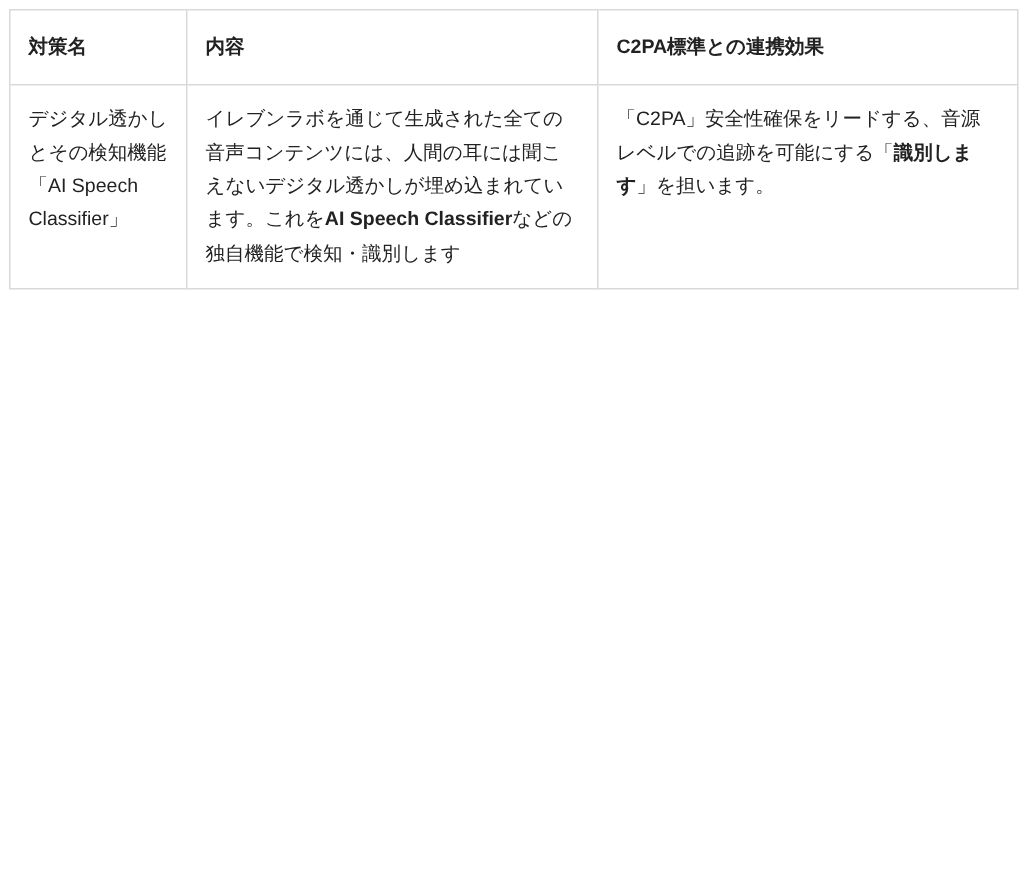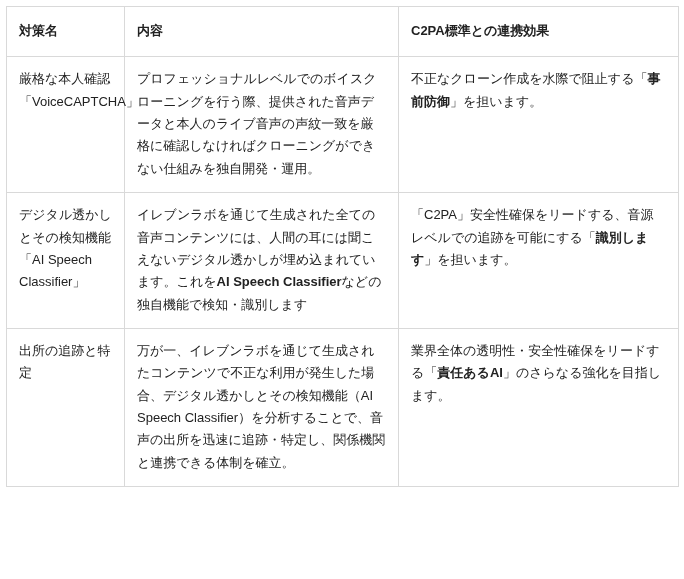--- a/index.html
+++ b/index.html
@@ -71,29 +71,19 @@
     </colgroup>
     <thead>
       <tr>
         <th>対策名</th>
         <th>内容</th>
         <th>C2PA標準との連携効果</th>
       </tr>
     </thead>
     <tbody>
       <tr>
-        <td class="col-name">厳格な本人確認「VoiceCAPTCHA」</td>
-        <td class="body-cell"><span>プロフェッショナルレベルでのボイスクローニングを行う際、提供された音声データと本人のライブ音声の声紋一致を厳格に確認しなければクローニングができない仕組みを独自開発・運用。</span></td>
-        <td class="body-cell"><span>不正なクローン作成を水際で阻止する「</span><span class="em">事前防御</span><span>」を担います。</span></td>
-      </tr>
-      <tr>
         <td class="col-name">デジタル透かしとその検知機能「AI Speech Classifier」</td>
         <td class="body-cell"><span>イレブンラボを通じて生成された全ての音声コンテンツには、人間の耳には聞こえないデジタル透かしが埋め込まれています。これを</span><span class="em">AI Speech Classifier</span><span>などの独自機能で検知・識別します</span></td>
         <td class="body-cell"><span>「C2PA」安全性確保をリードする、音源レベルでの追跡を可能にする「</span><span class="em">識別します</span><span>」を担います。</span></td>
-      </tr>
-      <tr>
-        <td class="col-name">出所の追跡と特定</td>
-        <td class="body-cell"><span>万が一、イレブンラボを通じて生成されたコンテンツで不正な利用が発生した場合、デジタル透かしとその検知機能（AI Speech Classifier）を分析することで、音声の出所を迅速に追跡・特定し、関係機関と連携できる体制を確立。</span></td>
-        <td class="body-cell"><span>業界全体の透明性・安全性確保をリードする「</span><span class="em">責任あるAI</span><span>」のさらなる強化を目指します。</span></td>
       </tr>
     </tbody>
   </table>
 </div>
 
 </body></html>

